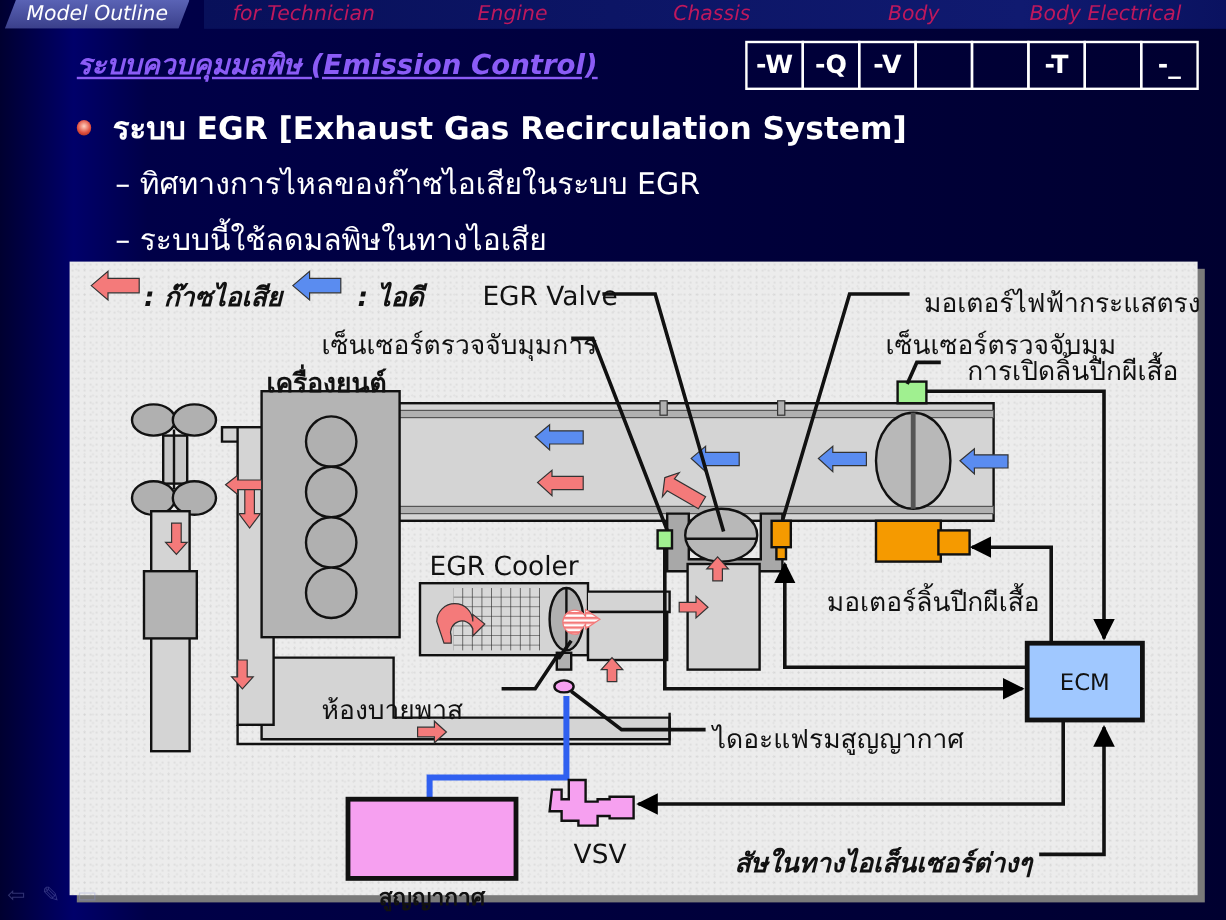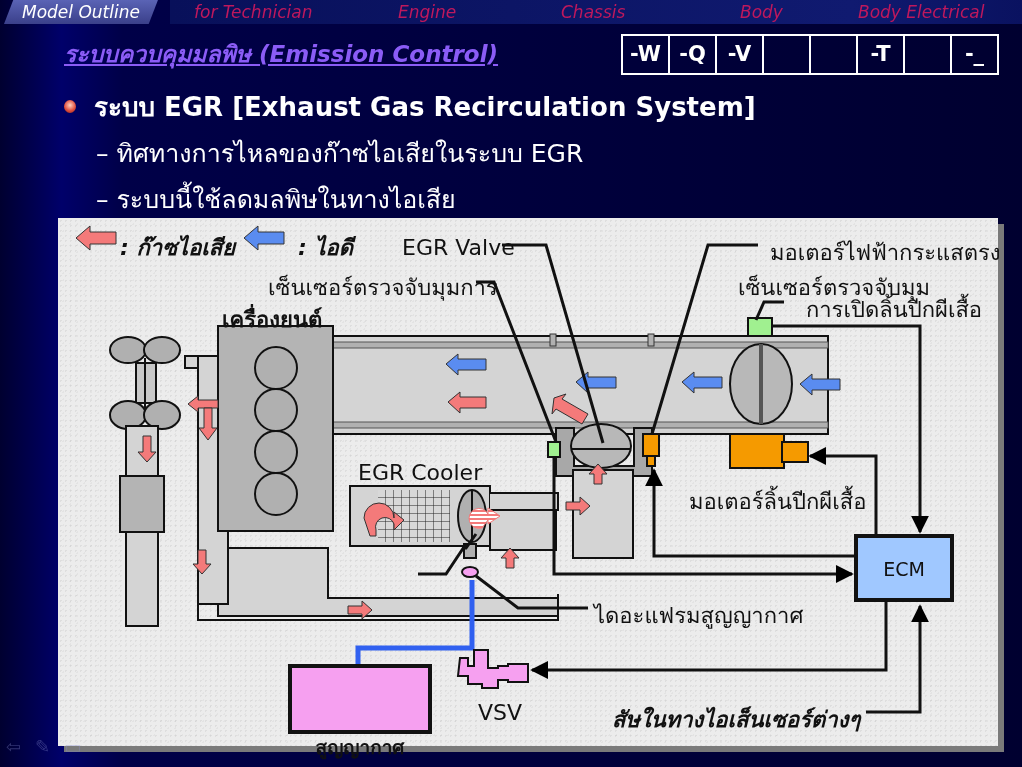--- a/index.html
+++ b/index.html
@@ -217,20 +217,21 @@
   <div class="lbl italic" style="left:62px; top:12px;">: ก๊าซไอเสีย</div>
   <div class="lbl italic" style="left:240px; top:12px;">: ไอดี</div>
   <div class="lbl" style="left:344px; top:17px;">EGR Valve</div>
   <div class="lbl right" style="left:210px; top:52px; width:204px;">เซ็นเซอร์ตรวจจับมุมการ</div>
   <div class="lbl bold" style="left:164px; top:84px;">เครื่องยนต์</div>
   <div class="lbl" style="left:712px; top:17px;">มอเตอร์ไฟฟ้ากระแสตรง</div>
   <div class="lbl center" style="left:676px; top:52px; width:200px;">เซ็นเซอร์ตรวจจับมุม</div>
   <div class="lbl center" style="left:736px; top:74px; width:200px;">การเปิดลิ้นปีกผีเสื้อ</div>
   <div class="lbl" style="left:600px; top:266px;margin-left:31px;">มอเตอร์ลิ้นปีกผีเสื้อ</div>
   <div class="lbl" style="left:300px; top:242px;">EGR Cooler</div>
+  <div class="lbl right" style="left:180px; top:356px; width:178px;">ห้องบายพาส</div>
   <div class="lbl" style="left:536px; top:380px;">ไดอะแฟรมสูญญากาศ</div>
   <div class="lbl center" style="left:798px; top:340px; width:96px; font-size:19px;">ECM</div>
   <div class="lbl bold center" style="left:232px; top:482px; width:140px; font-size:19px;margin-top:32px;">สูญญากาศ</div>
   <div class="lbl" style="left:420px; top:482px;">VSV</div>
   <div class="lbl italic" style="left:554px; top:484px;">สัษในทางไอเส็นเซอร์ต่างๆ</div>
 </div>
 
 <div class="footer-nav">
   <span>⇦</span>
   <span>✎</span>

